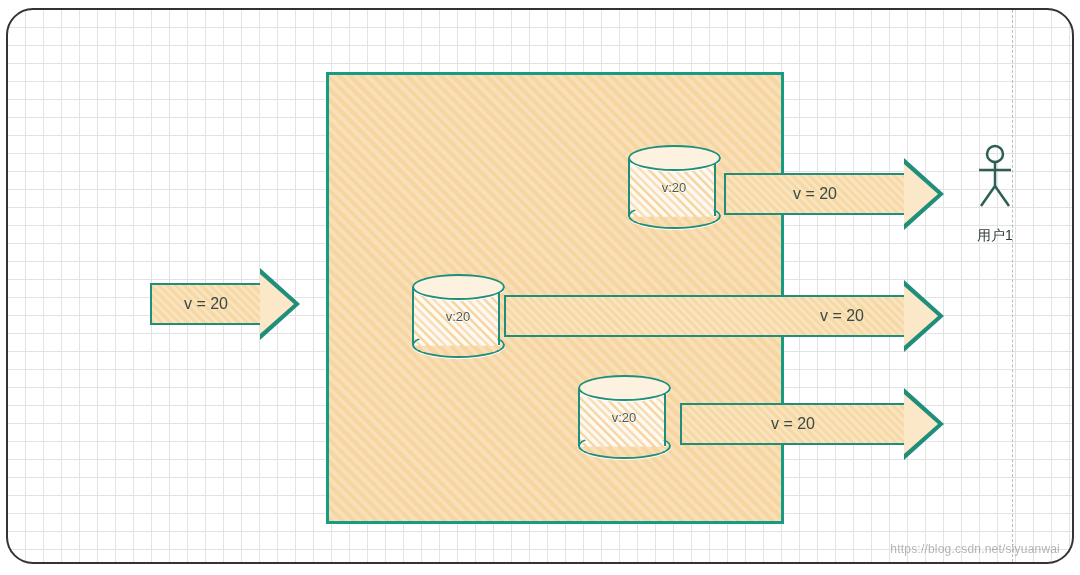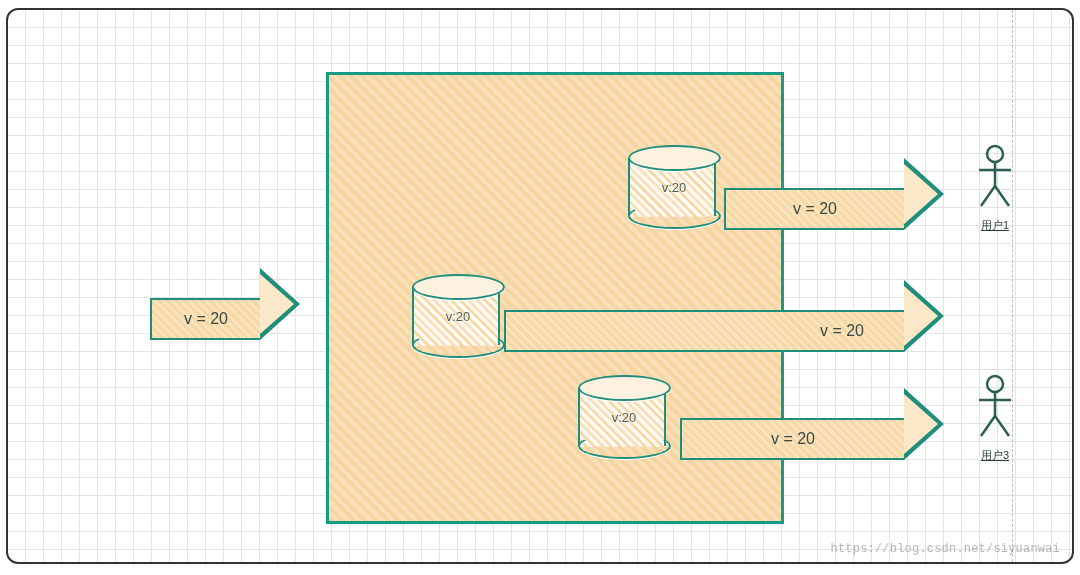--- a/index.html
+++ b/index.html
@@ -9,35 +9,34 @@
     width: 1080px;
     height: 575px;
     overflow: hidden;
     position: relative;
   }
   .frame {
     position: absolute;
     top: 8px; left: 6px;
     width: 1068px; height: 556px;
     border: 2px solid #333;
-    border-radius: 12px;
+    border-radius: 27px;
     background-image:
       linear-gradient(to right, #e3e3e3 1px, transparent 1px),
       linear-gradient(to bottom, #e3e3e3 1px, transparent 1px);
     background-size: 18px 18px;
     background-position: -1px -1px;
     overflow: hidden;
   }
   .watermark {
     position: absolute;
     right: 12px; bottom: 6px;
     font-size: 12px;
     color: rgba(120,120,120,0.55);
     letter-spacing: 0.2px;
-    font-family: Liberation Mono, monospace;
   }
   .el { position: absolute; }
   .big-box {
     border: 3px solid #169b84;
     background:
       repeating-linear-gradient(45deg, rgba(245,200,130,0.55) 0 4px, rgba(245,200,130,0.2) 4px 8px),
       #f9e5c6;
   }
   .cyl {
     position: absolute;
@@ -59,21 +58,21 @@
     background: #fdf2df;
   }
   .cyl .top { top: -13px; }
   .cyl .bot { bottom: -13px; background: transparent; border-top-color: transparent; }
   .cyl .label {
     position: absolute; top: 22px; left: 0; width: 88px;
     text-align: center; font-size: 13px; color: #4a5a55;
   }
   .arrow {
     position: absolute;
-    display: flex; align-items: flex-end;
+    display: flex; align-items: center;
   }
   .arrow .shaft {
     height: 42px;
     border: 2.5px solid #1f8e7a;
     border-right: none;
     background:
       repeating-linear-gradient(45deg, rgba(245,210,150,0.7) 0 3px, rgba(245,210,150,0.2) 3px 6px),
       #fbe8c9;
     display: flex; align-items: center; justify-content: center;
     font-size: 16px; color: #3a4a45; font-weight: 500;
@@ -95,21 +94,21 @@
     border-bottom: 30px solid transparent;
     border-left: 34px solid #fbe8c9;
   }
   .person {
     position: absolute;
     width: 58px;
     text-align: center;
   }
   .person svg { display: block; margin: 0 auto; }
   .person .plabel {
-    font-size: 11px; color: #2b3b38; margin-top: 10px; text-decoration: underline;
+    font-size: 14px; color: #2b3b38; margin-top: 19px;
   }
   .vdash {
     position: absolute;
     top: 0; height: 100%;
     border-left: 1.5px dashed #bcbcbc;
   }
 </style>
 </head>
 <body>
 
@@ -161,25 +160,15 @@
   <div class="person" style="left:958px; top:134px">
     <svg width="44" height="64" viewBox="0 0 44 64">
       <circle cx="22" cy="10" r="8" fill="none" stroke="#2d5f55" stroke-width="2.5"></circle>
       <line x1="22" y1="18" x2="22" y2="42" stroke="#2d5f55" stroke-width="2.5"></line>
       <line x1="6" y1="26" x2="38" y2="26" stroke="#2d5f55" stroke-width="2.5"></line>
       <line x1="22" y1="42" x2="8" y2="62" stroke="#2d5f55" stroke-width="2.5"></line>
       <line x1="22" y1="42" x2="36" y2="62" stroke="#2d5f55" stroke-width="2.5"></line>
     </svg>
     <div class="plabel">用户1</div>
   </div>
-  <div class="person" style="left:958px; top:364px">
-    <svg width="44" height="64" viewBox="0 0 44 64">
-      <circle cx="22" cy="10" r="8" fill="none" stroke="#2d5f55" stroke-width="2.5"></circle>
-      <line x1="22" y1="18" x2="22" y2="42" stroke="#2d5f55" stroke-width="2.5"></line>
-      <line x1="6" y1="26" x2="38" y2="26" stroke="#2d5f55" stroke-width="2.5"></line>
-      <line x1="22" y1="42" x2="8" y2="62" stroke="#2d5f55" stroke-width="2.5"></line>
-      <line x1="22" y1="42" x2="36" y2="62" stroke="#2d5f55" stroke-width="2.5"></line>
-    </svg>
-    <div class="plabel">用户3</div>
-  </div>
 
   <div class="watermark">https://blog.csdn.net/siyuanwai</div>
 </div>
 
 </body></html>

